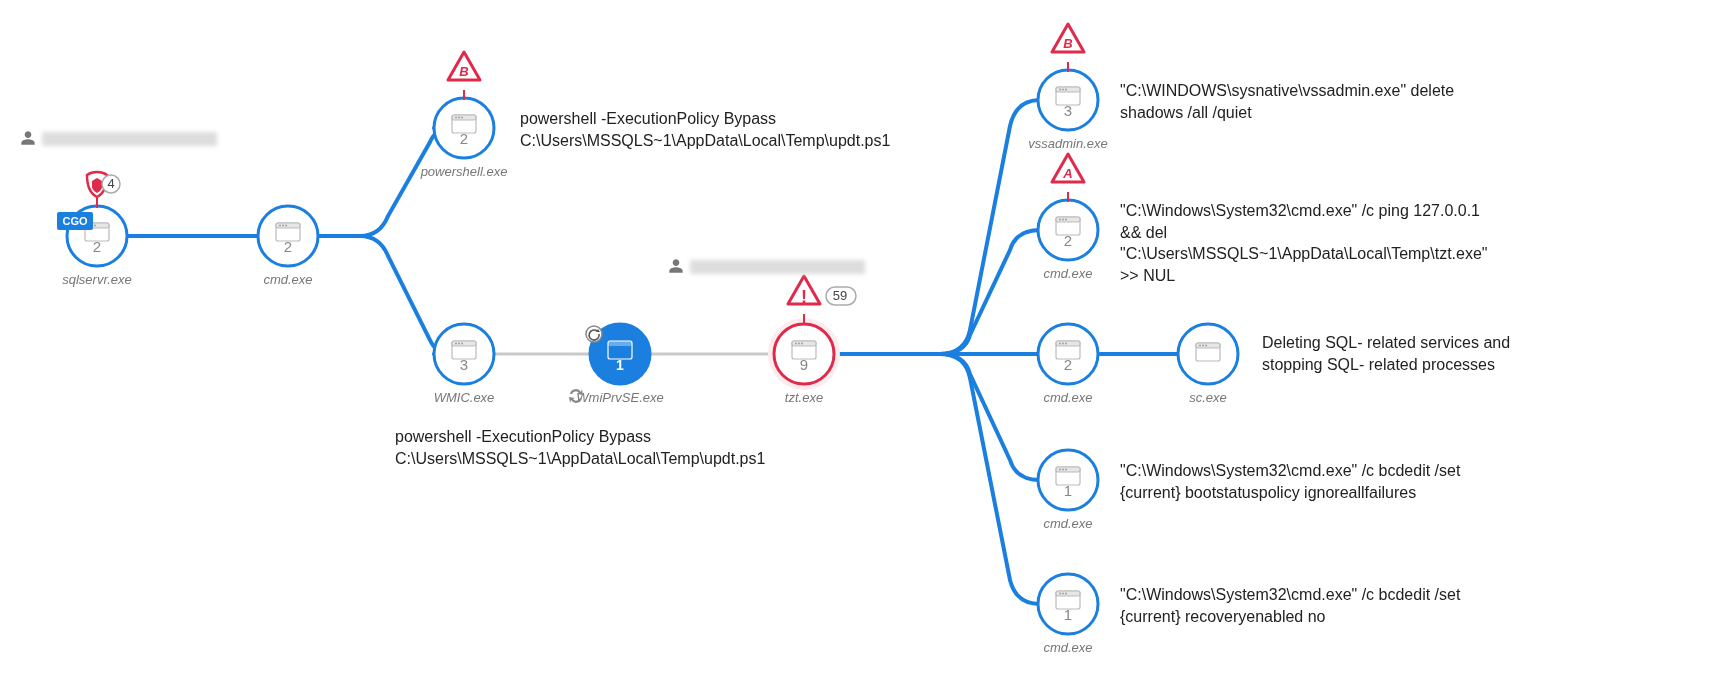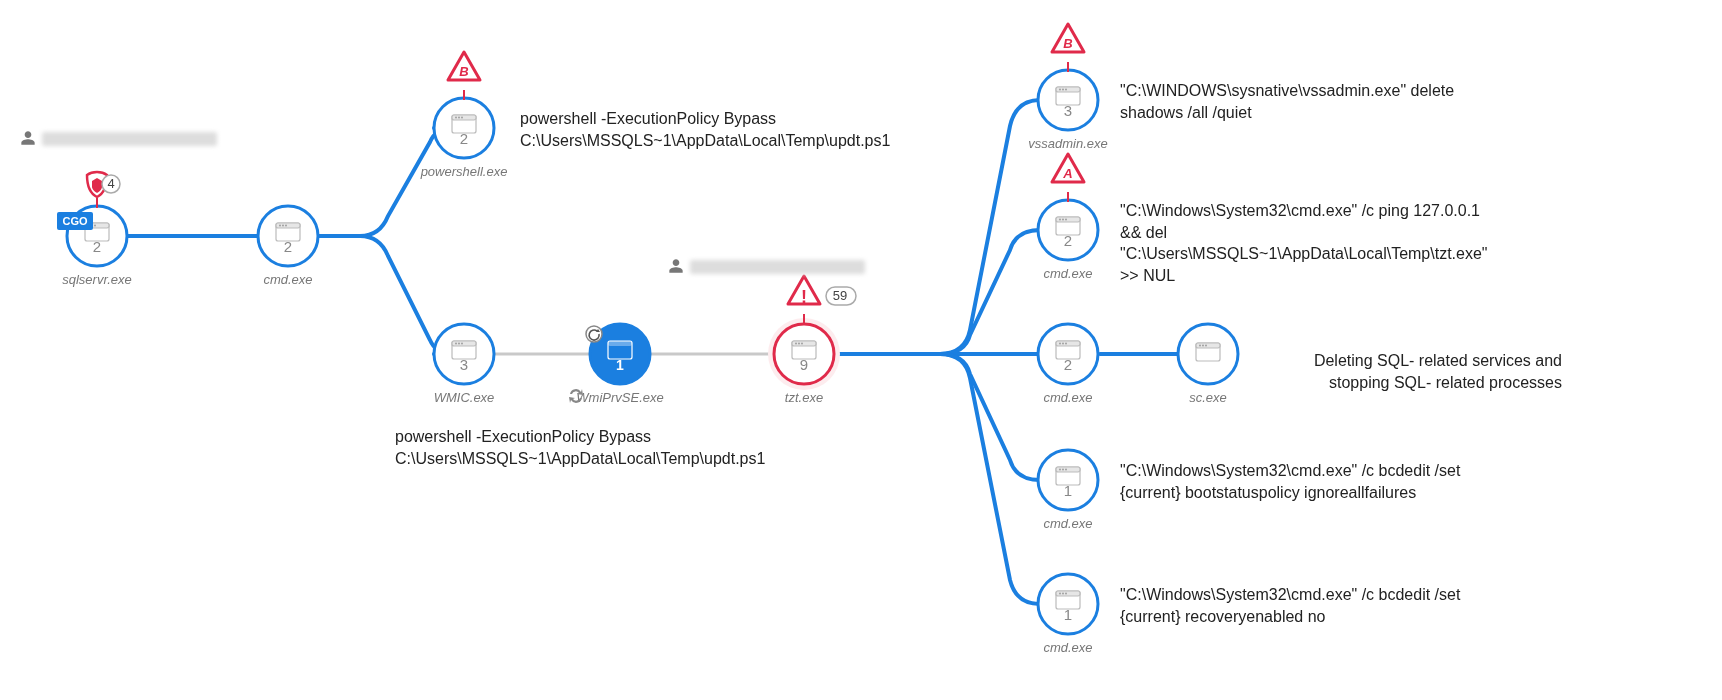--- a/index.html
+++ b/index.html
@@ -212,17 +212,17 @@
   <text class="node-count" y="16">1</text>
   <text class="node-label" y="48">cmd.exe</text>
 </g>
 
 </svg>
 
 <div class="desc" style="left:520px;top:108px;width:420px;">powershell  -ExecutionPolicy Bypass C:\Users\MSSQLS~1\AppData\Local\Temp\updt.ps1</div>
 <div class="desc" style="left:395px;top:426px;width:430px;">powershell  -ExecutionPolicy Bypass C:\Users\MSSQLS~1\AppData\Local\Temp\updt.ps1</div>
 <div class="desc" style="left:1120px;top:80px;width:360px;">"C:\WINDOWS\sysnative\vssadmin.exe" delete shadows /all /quiet</div>
 <div class="desc" style="left:1120px;top:200px;width:370px;">"C:\Windows\System32\cmd.exe" /c ping 127.0.0.1 &amp;&amp; del "C:\Users\MSSQLS~1\AppData\Local\Temp\tzt.exe" &gt;&gt; NUL</div>
-<div class="desc" style="left:1262px;top:350px;width:300px;text-align:right;">Deleting SQL- related services and stopping SQL- related processes</div>
+<div class="desc" style="left:1262px;top:332px;width:300px;">Deleting SQL- related services and stopping SQL- related processes</div>
 <div class="desc" style="left:1120px;top:460px;width:400px;">"C:\Windows\System32\cmd.exe" /c bcdedit /set {current} bootstatuspolicy ignoreallfailures</div>
 <div class="desc" style="left:1120px;top:584px;width:400px;">"C:\Windows\System32\cmd.exe" /c bcdedit /set {current} recoveryenabled no</div>
 
 </div>
 
 </body></html>

